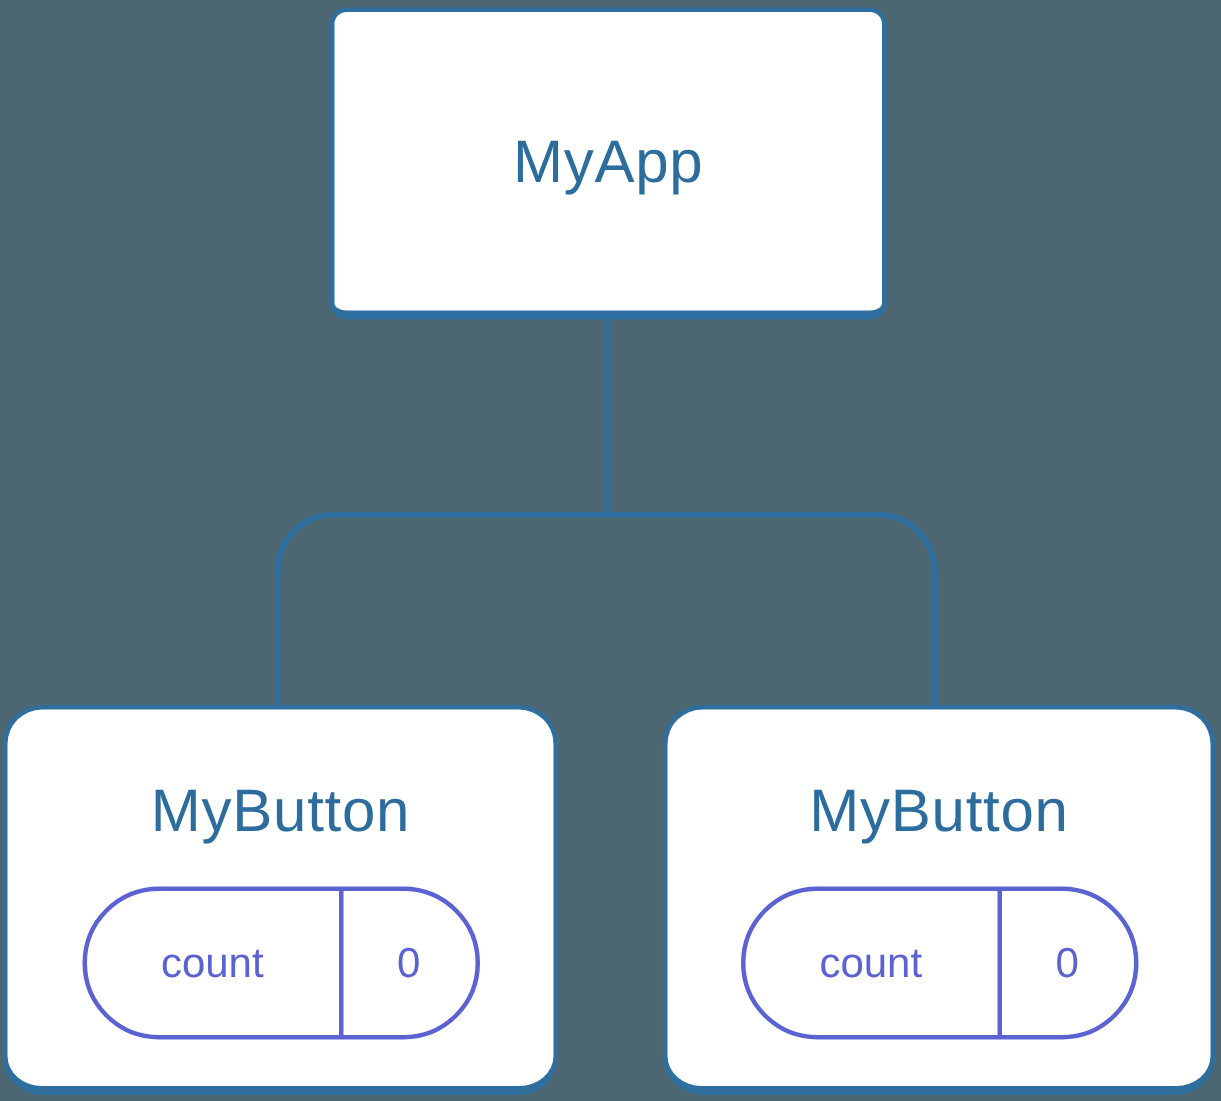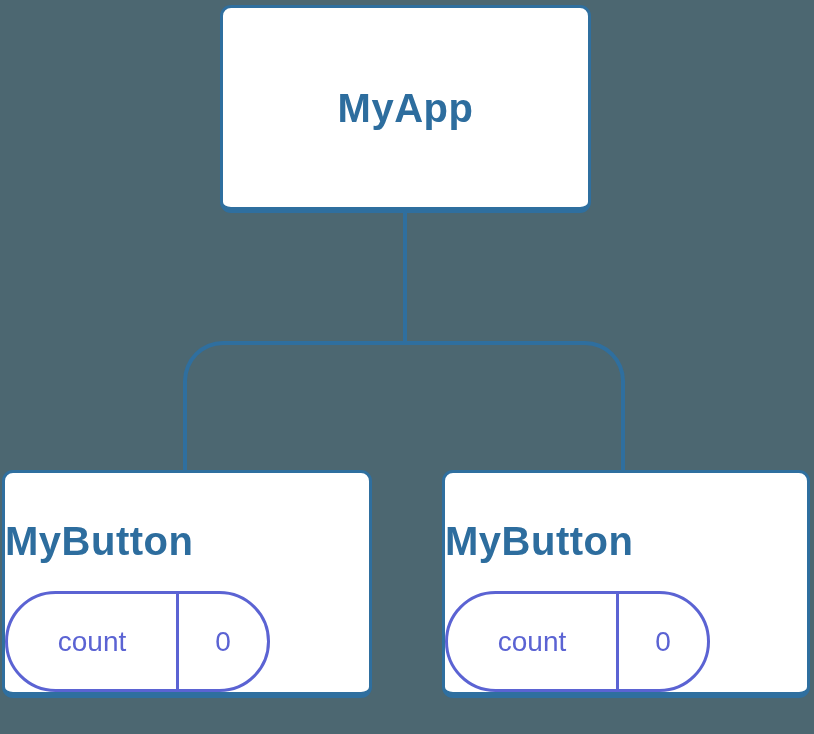--- a/index.html
+++ b/index.html
@@ -31,31 +31,32 @@
   }
   .node-root {
     left: 220px; top: 5px;
     width: 371px; height: 208px;
     display: flex;
     align-items: center;
     justify-content: center;
   }
   .node-child {
     top: 470px;
-    width: 370px; height: 228px;
+    width: 370px; height: 260px;
     display: flex;
     flex-direction: column;
-    align-items: flex-start;
+    align-items: center;
     padding-top: 44px;
+    border-radius: 26px;
   }
   .node-child-left  { left: 2px; }
   .node-child-right { left: 442px; width: 368px; }
   .node-title {
     font-size: 40px;
-    font-weight: 700;
+    font-weight: 400;
     line-height: 48px;
     color: var(--title-text);
     letter-spacing: 0.5px;
   }
   .connector-stem {
     position: absolute;
     left: 403px; top: 210px;
     width: 4px; height: 133px;
     background: var(--connector);
   }

